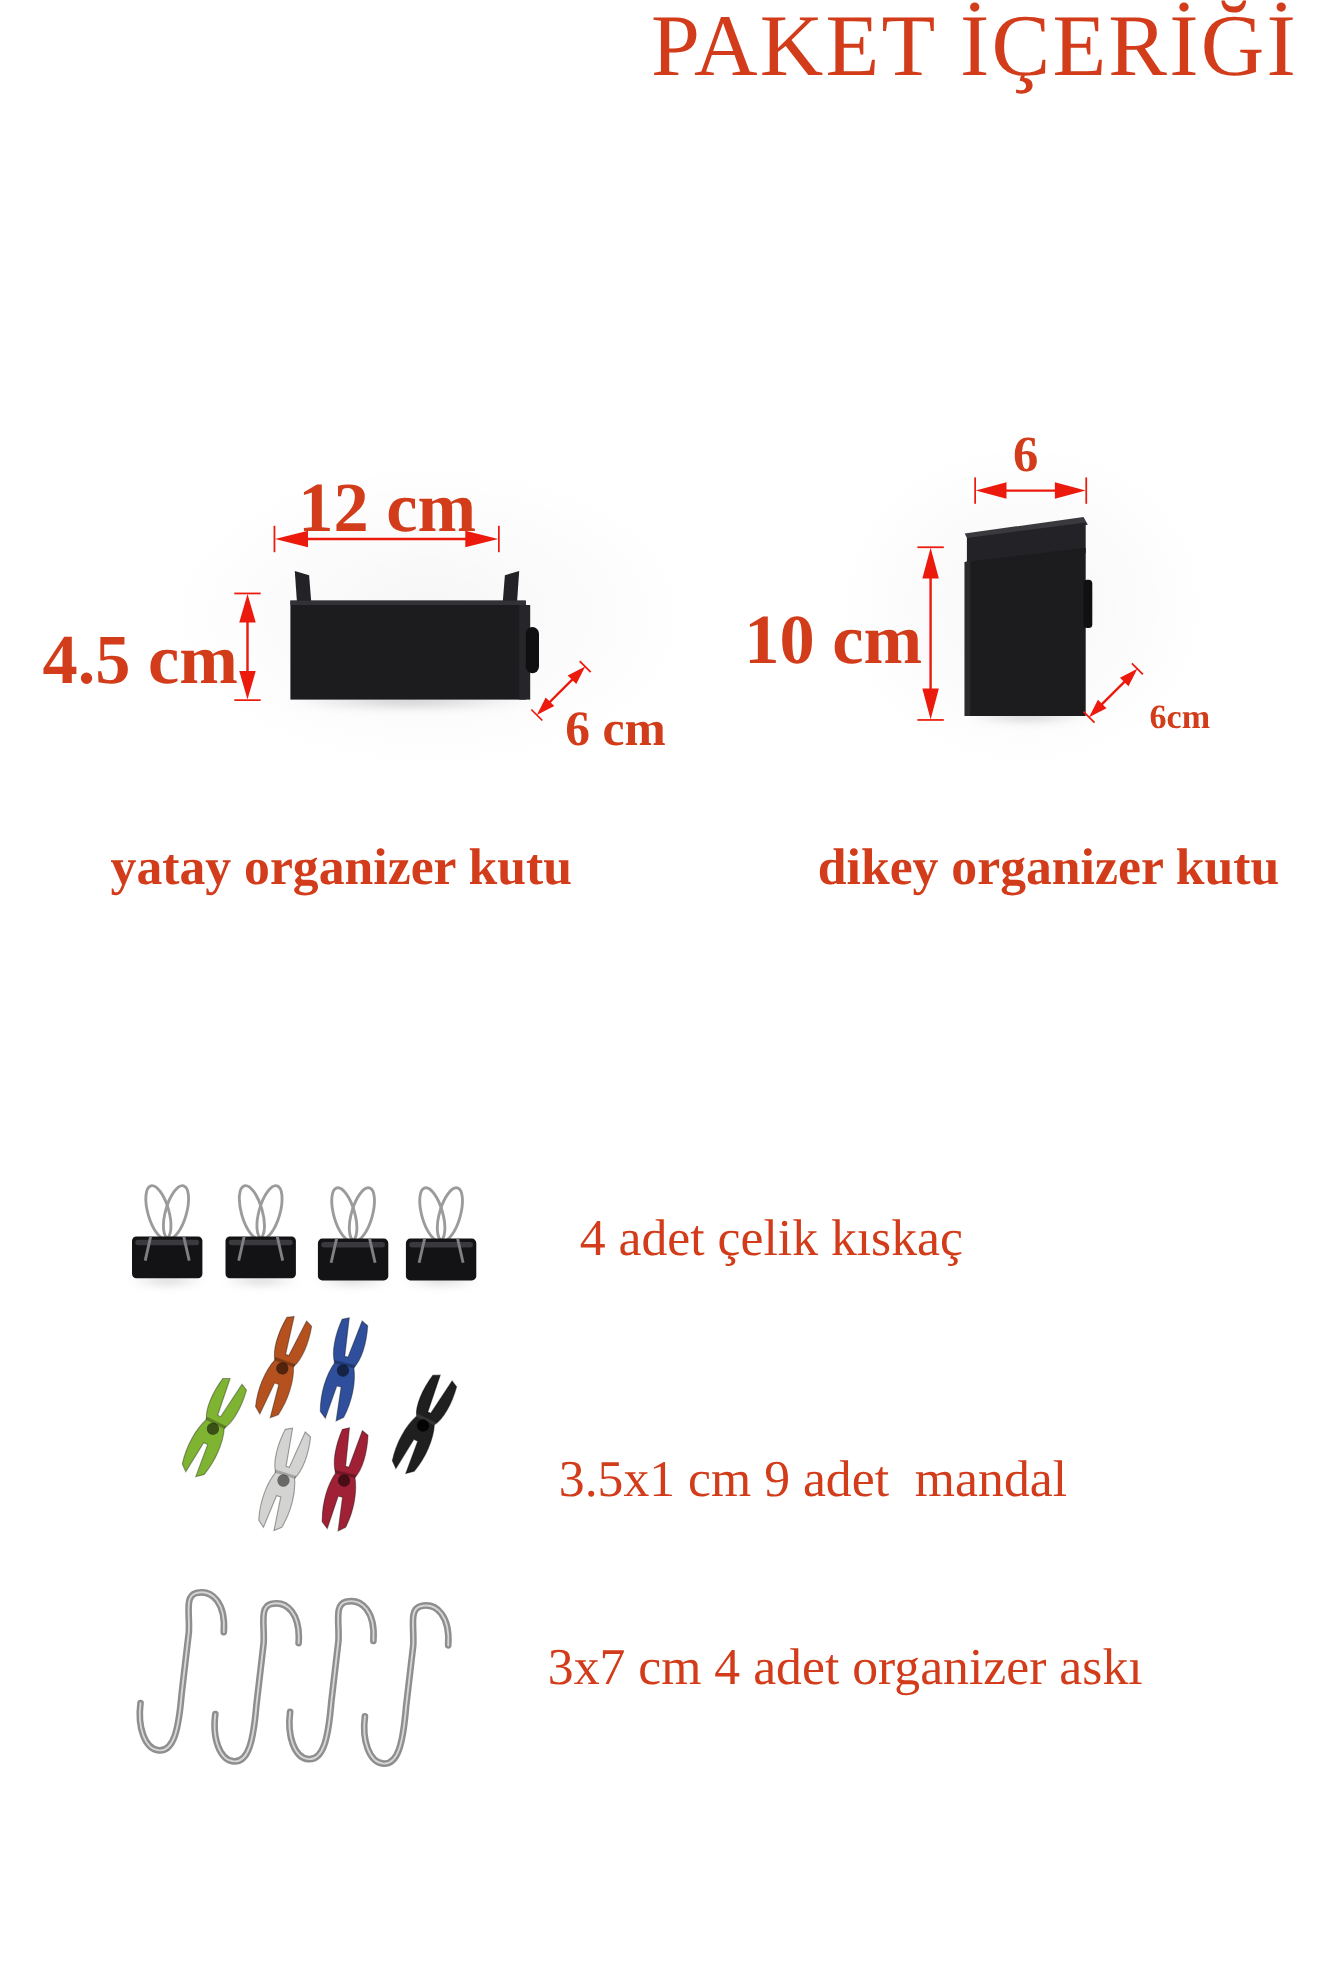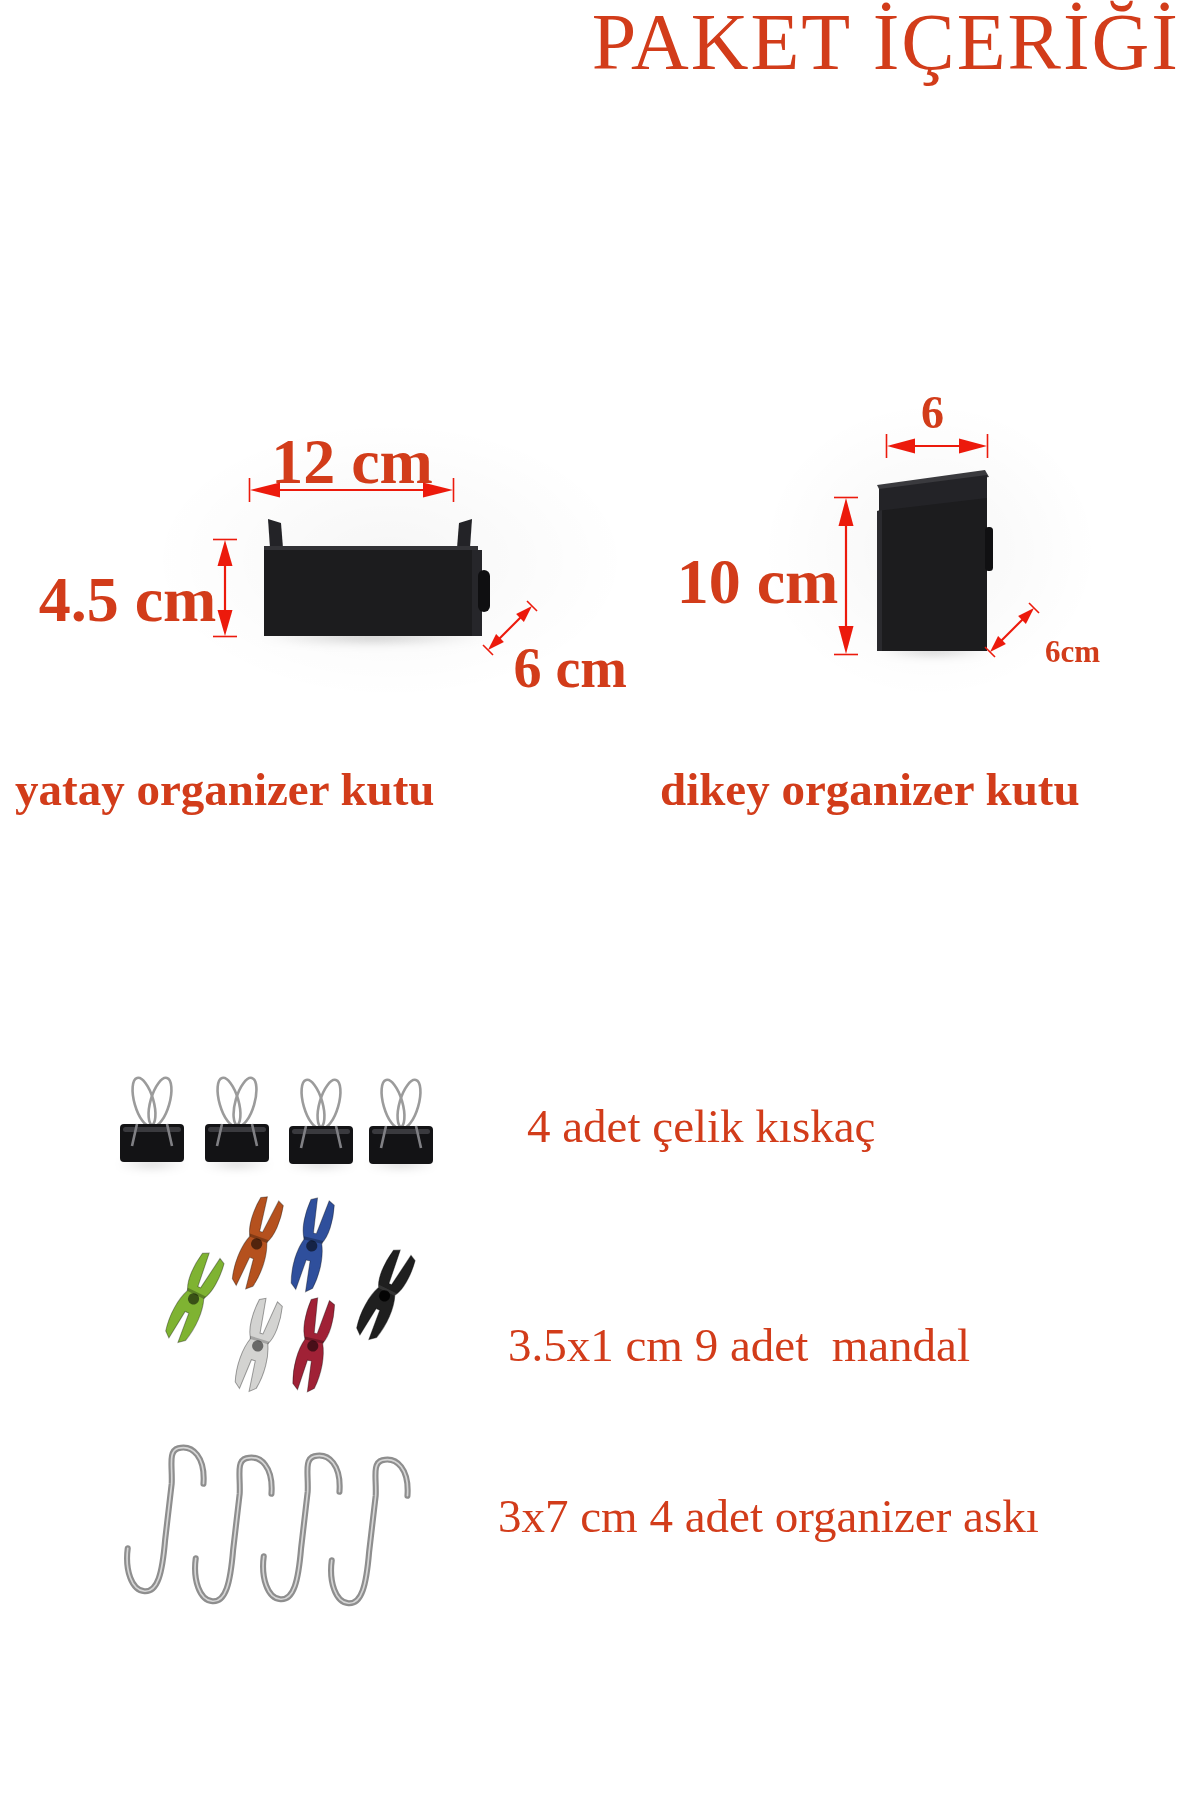--- a/index.html
+++ b/index.html
@@ -13,21 +13,21 @@
     left:0; top:76; width:1180px; text-align:right;
     font-size:80px; line-height:1.05; letter-spacing:2px;
     color:var(--accent); font-weight:400;
   }
   .dim{
     color:var(--accent); font-weight:700; font-size:64px; line-height:1;
     text-align:center; white-space:nowrap;
   }
   .caption{
     color:var(--accent); font-weight:700; font-size:47px; line-height:1;
-    text-align:left; white-space:nowrap;
+    text-align:right; white-space:nowrap;
   }
   .itemlabel{
     color:var(--accent); font-weight:400; font-size:47px; line-height:1;
     white-space:pre;
   }
   svg{display:block;overflow:visible;}
   .shadow{
     border-radius:50%;
     background:radial-gradient(closest-side, rgba(0,0,0,0.20), rgba(0,0,0,0));
     filter:blur(4px);
@@ -95,21 +95,21 @@
 </svg>
 
 <svg class="abs" style="left:480px;top:598px;" width="60" height="60" viewBox="0 0 60 60">
   <line x1="3" y1="47" x2="13" y2="57" style="stroke:var(--arrow);stroke-width:1.6"></line>
   <line x1="47" y1="3" x2="57" y2="13" style="stroke:var(--arrow);stroke-width:1.6"></line>
   <line x1="18" y1="42" x2="42" y2="18" style="stroke:var(--arrow);stroke-width:2.2"></line>
   <polygon points="8,52 23.9,43.9 16.1,36.1" style="fill:var(--arrow)"></polygon>
   <polygon points="52,8 43.9,23.9 36.1,16.1" style="fill:var(--arrow)"></polygon>
 </svg>
 
-<div class="abs dim" style="left:492px;top:640px;width:135px;font-size:56px;text-align:right;">6 cm</div>
+<div class="abs dim" style="left:492px;top:640px;width:135px;font-size:45px;">6 cm</div>
 
 <div class="abs caption" style="left:15px;top:766px;width:505px;">yatay organizer kutu</div>
 
 <div class="abs wash" style="left:760px;top:400px;width:340px;height:300px;"></div>
 
 <div class="abs dim" style="left:885px;top:390px;width:95px;font-size:46px;">6</div>
 
 <svg class="abs" style="left:885px;top:434px;" width="104" height="24" viewBox="0 0 104 24">
   <line x1="1.5" y1="0" x2="1.5" y2="24" style="stroke:var(--arrow);stroke-width:1.6"></line>
   <line x1="102.5" y1="0" x2="102.5" y2="24" style="stroke:var(--arrow);stroke-width:1.6"></line>
@@ -141,21 +141,21 @@
 <svg class="abs" style="left:982px;top:600px;" width="60" height="60" viewBox="0 0 60 60">
   <line x1="3" y1="47" x2="13" y2="57" style="stroke:var(--arrow);stroke-width:1.6"></line>
   <line x1="47" y1="3" x2="57" y2="13" style="stroke:var(--arrow);stroke-width:1.6"></line>
   <line x1="18" y1="42" x2="42" y2="18" style="stroke:var(--arrow);stroke-width:2.2"></line>
   <polygon points="8,52 23.9,43.9 16.1,36.1" style="fill:var(--arrow)"></polygon>
   <polygon points="52,8 43.9,23.9 36.1,16.1" style="fill:var(--arrow)"></polygon>
 </svg>
 
 <div class="abs dim" style="left:1000px;top:636px;width:145px;font-size:31px;">6cm</div>
 
-<div class="abs caption" style="left:660px;top:766px;width:460px;">dikey organizer kutu</div>
+<div class="abs caption" style="left:703px;top:766px;width:460px;">dikey organizer kutu</div>
 
 <div class="abs shadow clipshadow cs-0"></div>
 <div class="abs shadow clipshadow cs-1"></div>
 <div class="abs shadow clipshadow cs-2"></div>
 <div class="abs shadow clipshadow cs-3"></div>
 
 <svg class="abs clip clip-0" viewBox="0 0 70 94">
   <g style="stroke:var(--wire);stroke-width:2.6;fill:none">
     <ellipse cx="27" cy="30" rx="9.5" ry="25" transform="rotate(-16 27 30)"></ellipse>
     <ellipse cx="43" cy="30" rx="9.5" ry="25" transform="rotate(16 43 30)"></ellipse>

